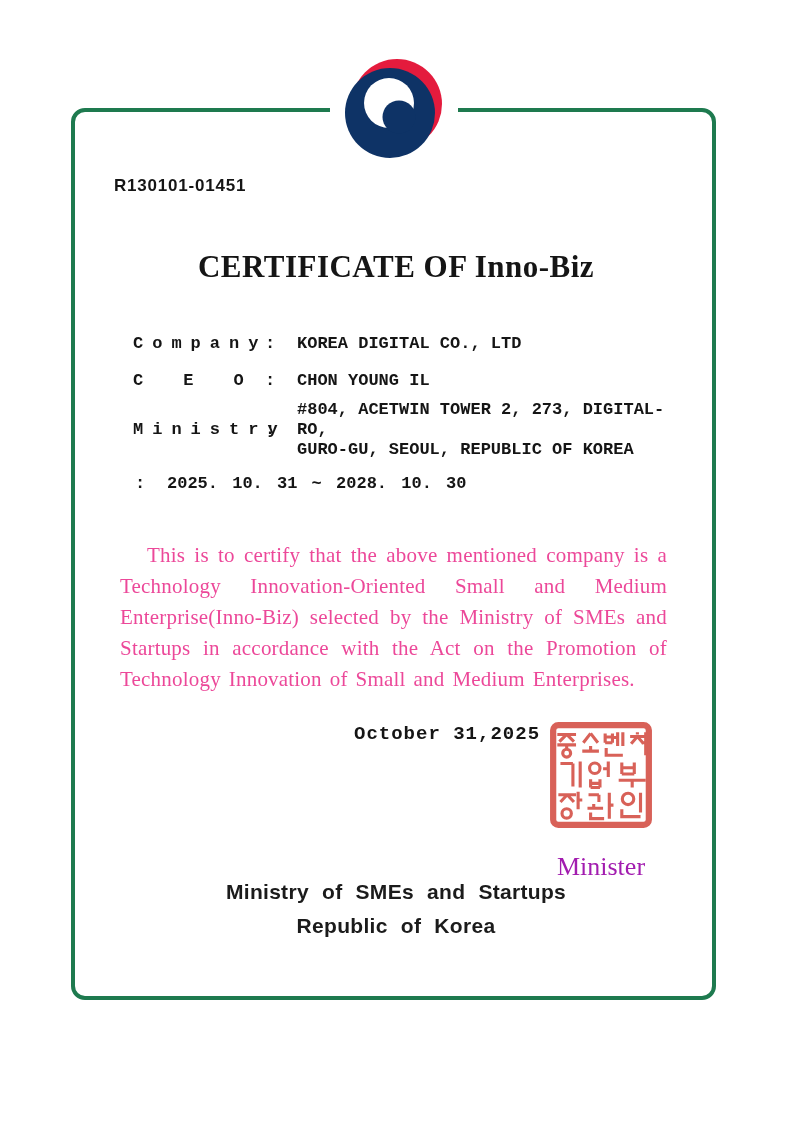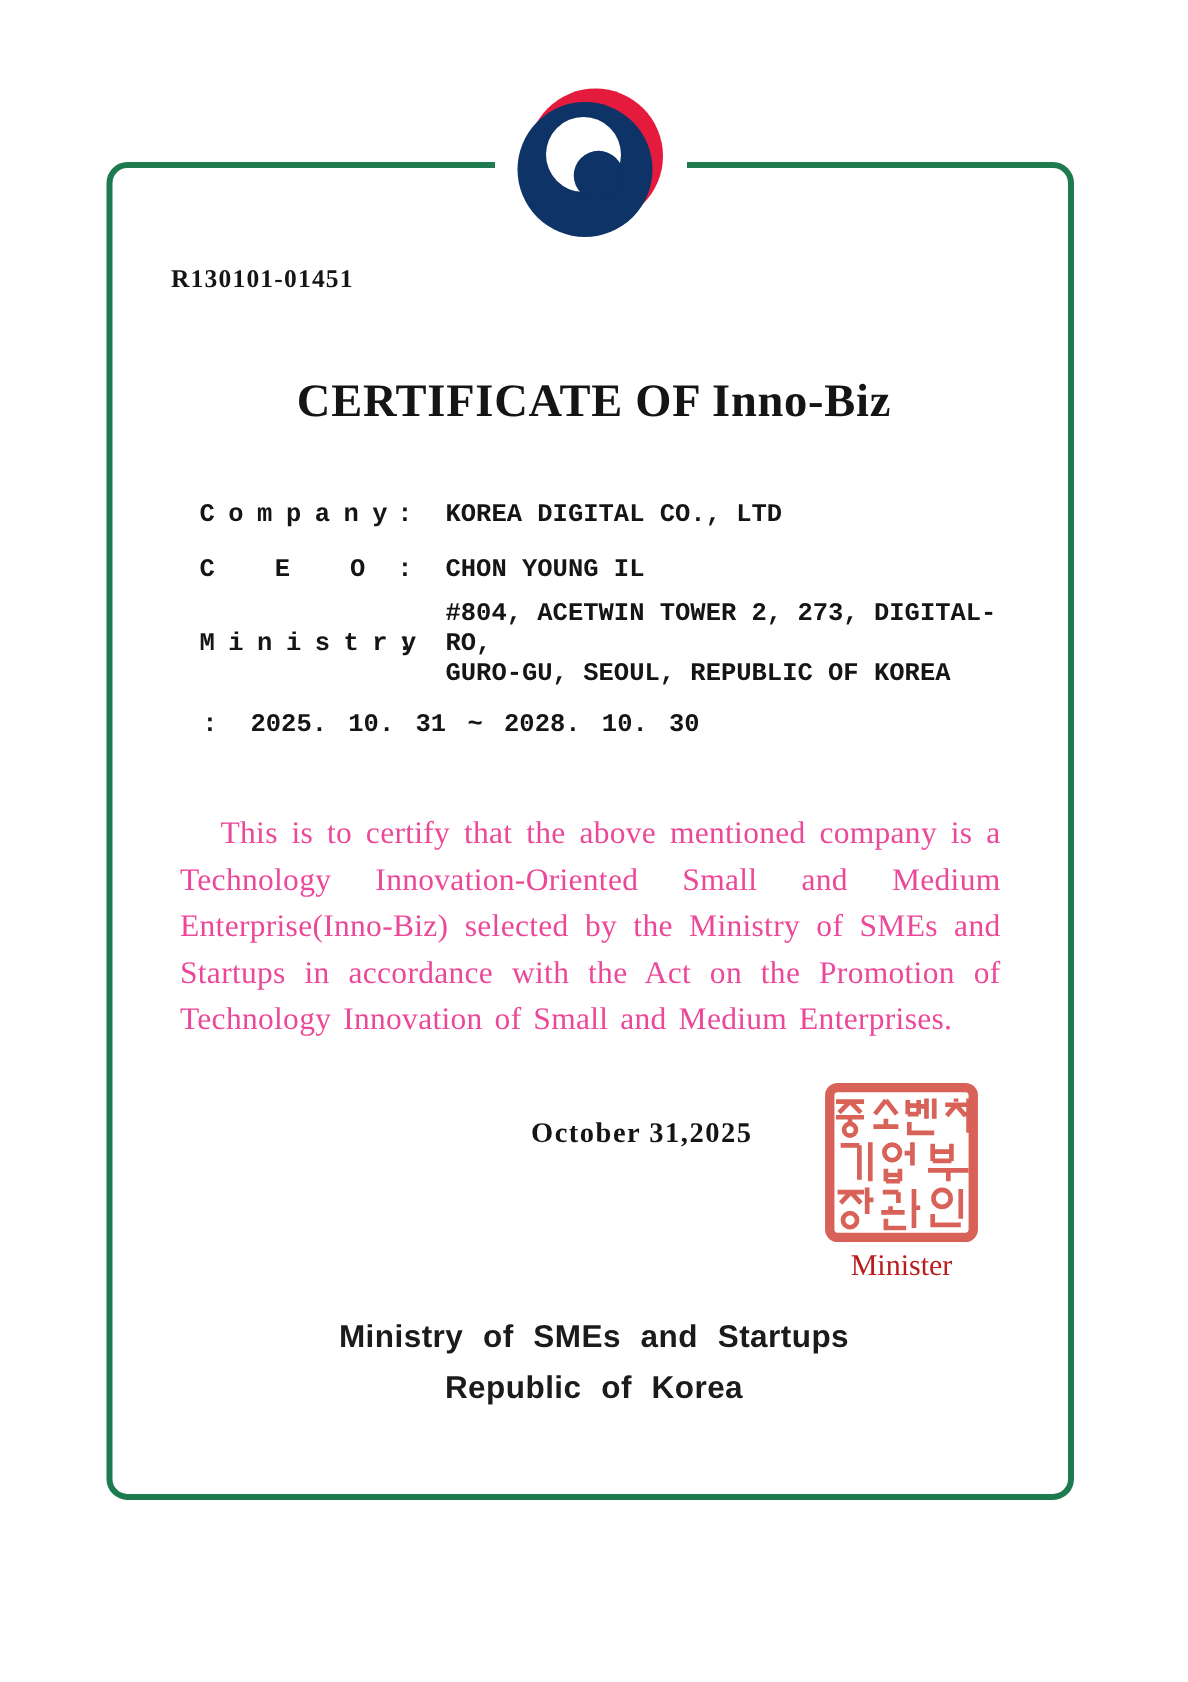--- a/index.html
+++ b/index.html
@@ -27,21 +27,21 @@
   .emblem-wrap{
     position:absolute;left:330px;top:54px;width:128px;height:110px;
     background:#ffffff;z-index:2;
     display:flex;align-items:center;justify-content:center;
   }
   .emblem-navy{fill:var(--emblem-navy);}
   .emblem-red{fill:var(--emblem-red);}
   .emblem-white{fill:#ffffff;}
   .cert-number{
     position:absolute;left:114px;top:176px;
-    font-family:Liberation Serif, serif;
+    font-family:Liberation Sans, sans-serif;
     font-size:17px;font-weight:600;letter-spacing:0.8px;
   }
   .title{
     position:absolute;left:0;top:249px;width:100%;
     text-align:center;
     font-family:"Liberation Serif",serif;
     font-weight:bold;font-size:31px;letter-spacing:0.5px;
   }
   .fields{
     position:absolute;left:133px;top:334px;width:548px;
@@ -60,32 +60,32 @@
   .f-value{margin-left:20px;}
   .f-value.wide{word-spacing:4px;}
   .body-par{
     position:absolute;left:120px;top:540px;width:547px;
     font-size:21px;line-height:31px;
     text-align:justify;text-indent:27px;
     word-spacing:2.5px;letter-spacing:0.2px;
     color:#ec4899;
   }
   .date-line{
-    position:absolute;left:354px;top:745px;
-    font-family:Liberation Serif, serif;
+    position:absolute;left:354px;top:723px;
+    font-family:Liberation Mono, monospace;
     font-size:19px;font-weight:600;letter-spacing:1px;
   }
   .seal{
     position:absolute;left:549px;top:717px;width:104px;height:116px;
     opacity:0.92;
   }
   .seal *{stroke:var(--seal-red);fill:none;}
   .minister{
-    position:absolute;left:543px;top:833px;width:116px;
-    text-align:center;font-size:20px;color:#b91c1c;
+    position:absolute;left:543px;top:852px;width:116px;
+    text-align:center;font-size:26px;color:#a21caf;
   }
   .org{
     position:absolute;left:0;top:875px;width:100%;
     text-align:center;
     font-family:"Liberation Sans",sans-serif;
     font-weight:bold;font-size:21px;line-height:34px;
     word-spacing:7px;letter-spacing:0.3px;color:#1b1b1b;
   }
 </style>
 </head>

